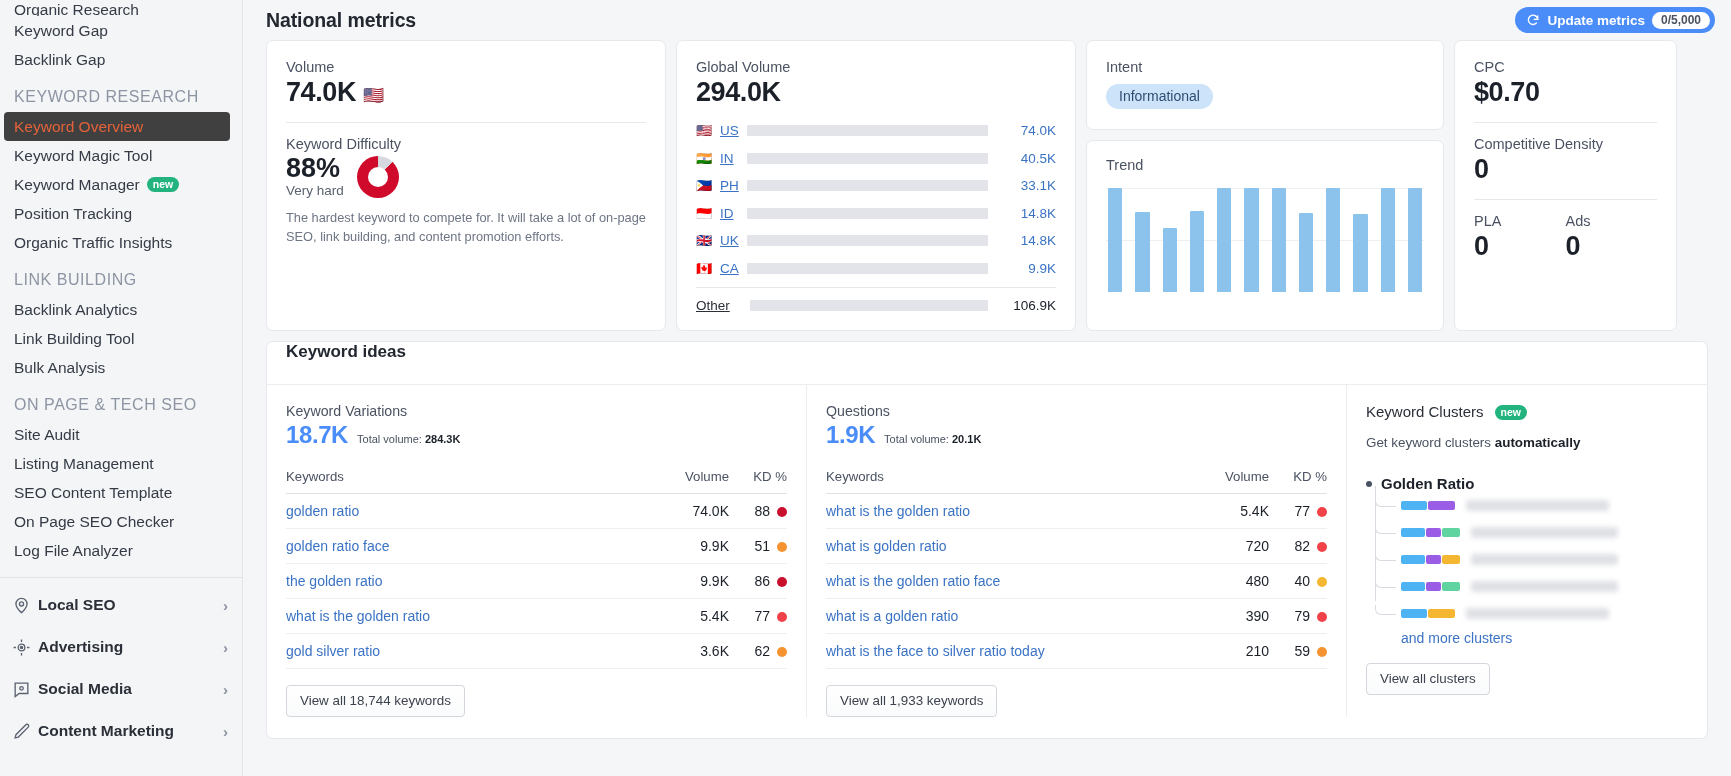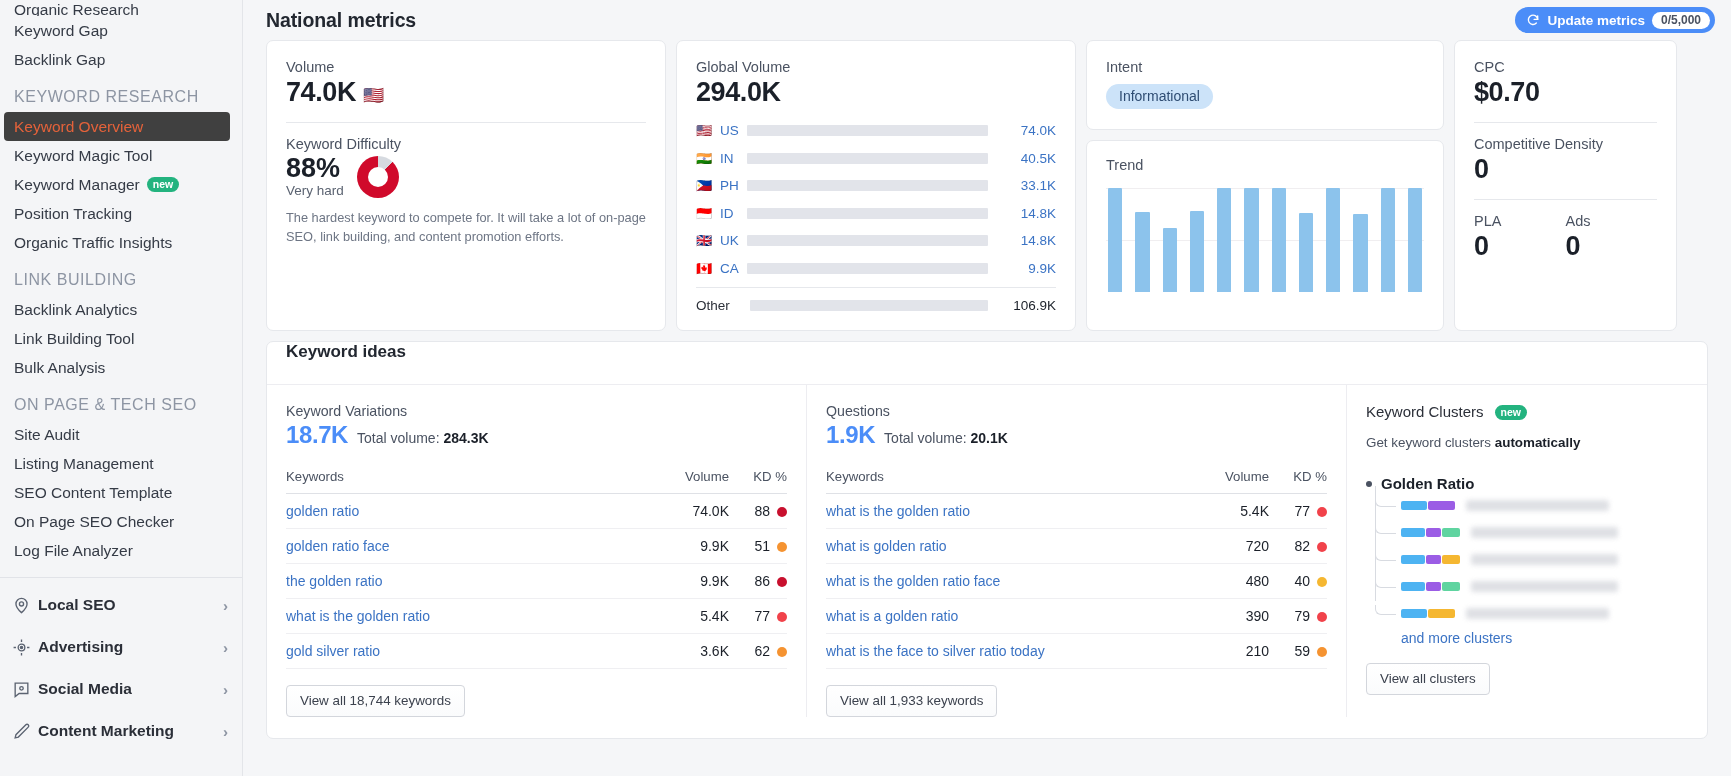--- a/index.html
+++ b/index.html
@@ -100,21 +100,21 @@
   }
   .donut::after {
     content: ""; position: absolute; inset: 11px;
     background: #fff; border-radius: 50%;
   }
 
   
   .card-gv { width: 400px; flex: 0 0 400px; padding: 18px 19px 10px; }
   .geo-row { display: flex; align-items: center; height: 27.5px; font-size: 13.5px; }
   .geo-flag { width: 17px; flex: 0 0 17px; font-size: 13px; line-height: 1; }
-  .geo-code { width: 34px; flex: 0 0 34px; color: #3b73c4; padding-left: 7px; cursor: pointer; }
+  .geo-code { width: 34px; flex: 0 0 34px; color: #3b73c4; padding-left: 7px; cursor: pointer; text-decoration: underline; }
   .geo-code.plain { color: #2b2f38; width: 54px; flex: 0 0 54px; cursor: default; padding-left: 0; }
   .geo-track { flex: 1 1 auto; height: 11px; background: #e2e4ea; border-radius: 1px; overflow: hidden; }
   .geo-fill { height: 100%; border-radius: 1px; }
   .geo-val { width: 68px; flex: 0 0 68px; text-align: right; color: #3b73c4; }
   .geo-val.dark { color: #1b2029; }
   .geo-sep { height: 1px; background: #e6e8ec; margin: 5px 0 4px; }
 
   
   .col-3 { flex: 0 0 358px; width: 358px; display: flex; flex-direction: column; gap: 10px; }
   .card-intent { padding: 18px 19px 20px; }
@@ -143,21 +143,21 @@
   .ideas-head { height: 43px; display: flex; align-items: flex-start; padding: 0 19px; border-bottom: 1px solid #ededf1; }
   .ideas-title { font-size: 17px; font-weight: 700; color: #222730; }
   .ideas-body { display: flex; padding: 0; }
   .ideas-col { padding: 18px 19px 0; position: relative; }
   .ideas-col.c1 { flex: 0 0 540px; width: 540px; border-right: 1px solid #ededf1; }
   .ideas-col.c2 { flex: 0 0 540px; width: 540px; border-right: 1px solid #ededf1; }
   .ideas-col.c3 { flex: 1 1 auto; }
   .col-label { font-size: 14.2px; color: #4a5261; }
   .col-stat { display: flex; align-items: baseline; gap: 9px; margin-top: 2px; }
   .col-stat .big { font-size: 24px; font-weight: 700; color: #4b8df8; letter-spacing: -.4px; }
-  .col-stat .tv { font-size: 14px; color: #4a5261; }
+  .col-stat .tv { font-size: 11px; color: #4a5261; }
   .col-stat .tv b { color: #1b2029; }
 
   table.kt { width: 100%; border-collapse: collapse; margin-top: 20px; }
   table.kt th {
     font-size: 13.2px; font-weight: 400; color: #4a5261;
     text-align: left; padding: 0 0 9px; border-bottom: 1px solid #dfe1e6;
   }
   table.kt th.r, table.kt td.r { text-align: right; }
   table.kt td {
     font-size: 14px; color: #3b73c4;

